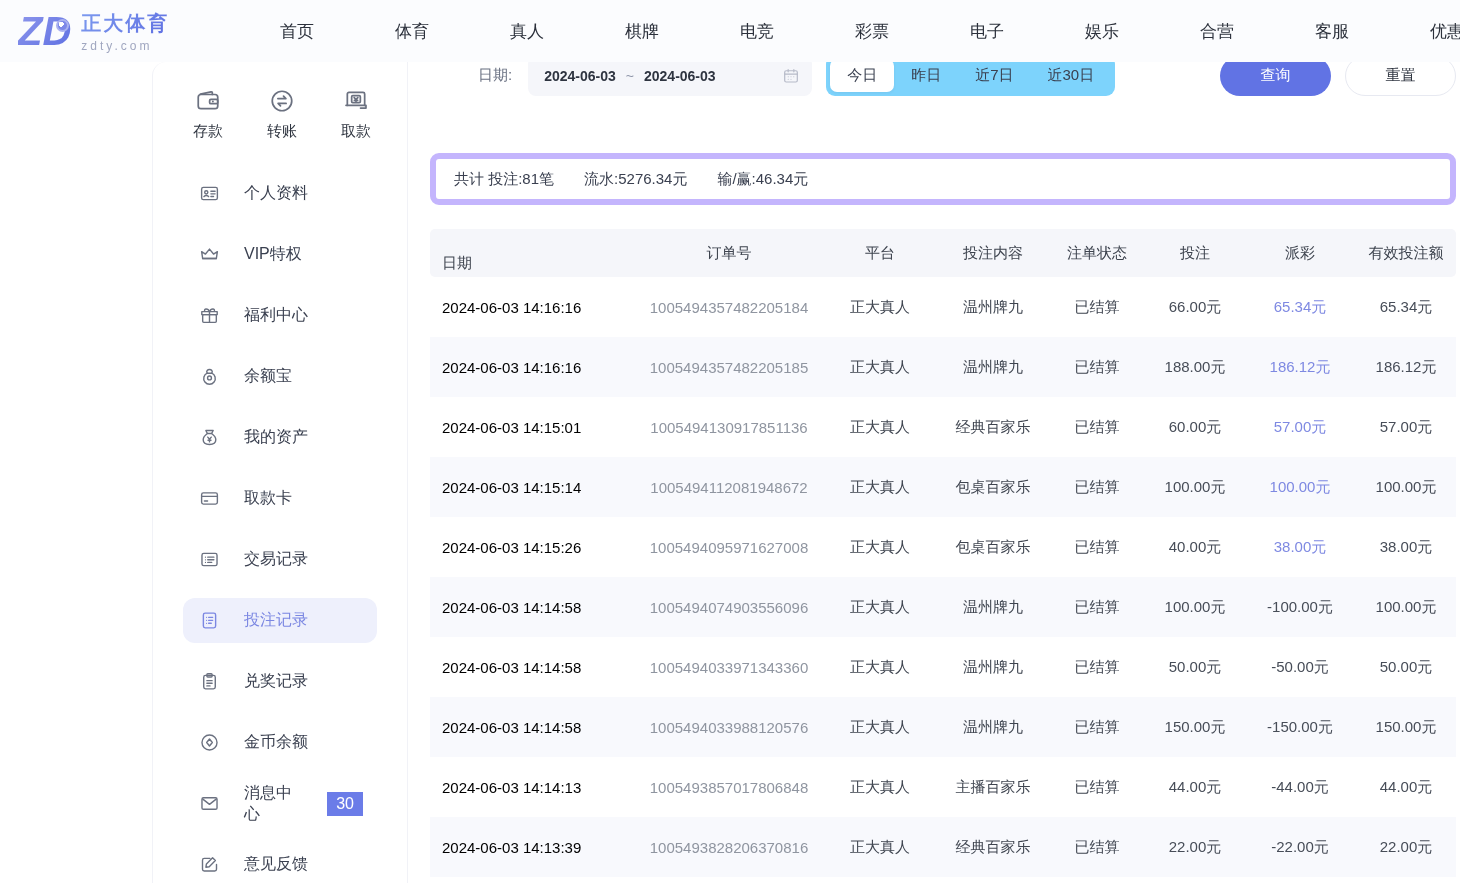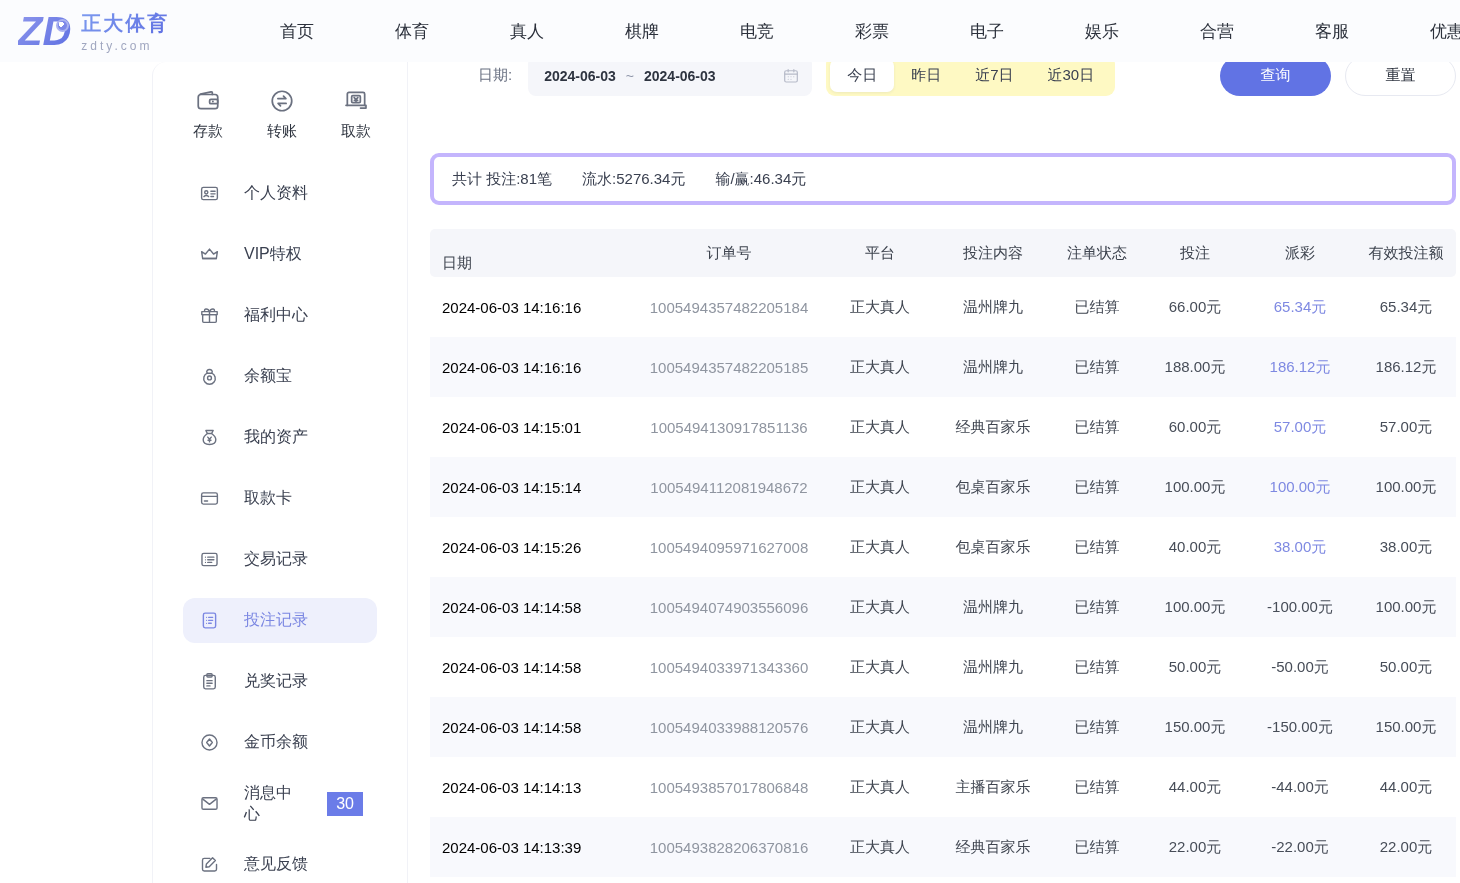--- a/index.html
+++ b/index.html
@@ -62,32 +62,32 @@
   
   .main { flex:1; padding:0 4px 0 22px; position:relative; }
   .filter-row { display:flex; align-items:center; margin-top:-7px;margin-left:48px; }
   .date-label { font-size:15px; color:#6a7182; margin-right:16px; }
   .date-input { display:flex; align-items:center; background:#f5f6fa; border-radius:8px;
     height:40px; width:284px; padding:0 12px 0 16px; cursor:pointer; }
   .date-input .dv { font-size:14px; font-weight:700; color:#2e3440; }
   .date-input .sep { margin:0 10px; color:#8d94a8; font-size:14px; }
   .date-input .cal { margin-left:auto; color:#b6bac8; display:flex; }
   .date-input .cal svg { width:18px; height:18px; }
-  .ranges { display:flex; align-items:flex-start; background:#fef9c3; border-radius:9px;
+  .ranges { display:flex; align-items:flex-start; background:#7dd3fc; border-radius:9px;
     padding:4px; margin-left:14px; }
   .ranges .rtab { font-size:15px; color:#3a4050; padding:7px 17px; border-radius:7px;
     cursor:pointer; white-space:nowrap; }
   .ranges .rtab.active { background:#fff; box-shadow:0 1px 3px rgba(40,50,90,.08); }
   .filter-btns { margin-left:auto; display:flex; gap:14px; }
   .btn { height:40px; width:111px; border-radius:20px; font-size:15px; cursor:pointer;
     display:flex; align-items:center; justify-content:center; border:none; }
   .btn-query { background:#6173e4; color:#fff; }
   .btn-reset { background:#fff; color:#2f3540; border:1px solid #e7e9f1; }
 
-  .summary { margin-top:57px; height:52px; border:4px solid #c4b5fd; border-radius:9px;
+  .summary { margin-top:57px; height:52px; border:6px solid #c4b5fd; border-radius:9px;
     display:flex; align-items:center; padding:0 18px; background:#fff; }
   .summary span { font-size:15px; color:#3a4050; margin-right:30px; white-space:nowrap; }
 
   
   .table { margin-top:24px; width:1026px; }
   .thead { display:flex; align-items:center; height:48px; background:#f5f6fa; border-radius:5px; }
   .thead .cell { font-size:15px; color:#3d434e; }
   .trow { display:flex; align-items:center; height:60px; background:#fff; }
   .trow:nth-child(even) { background:#f8f9fd; }
   .cell { text-align:center; white-space:nowrap; font-size:15px; }

